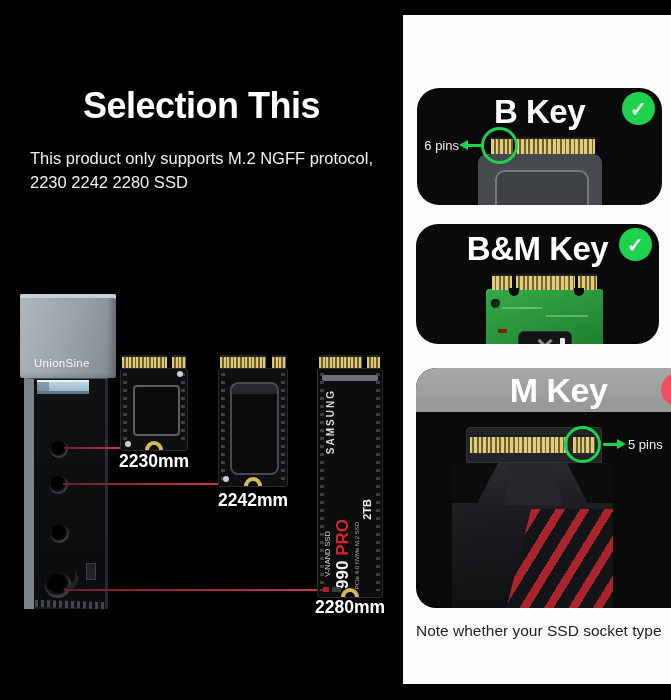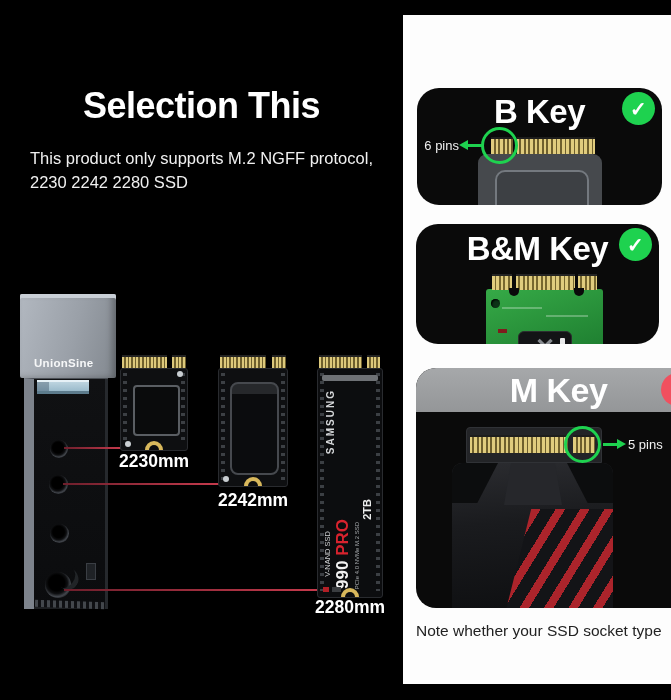--- a/index.html
+++ b/index.html
@@ -10,21 +10,21 @@
   .title { position:absolute; left:0; top:84px; width:403px; text-align:center;
            color:#fff; font-size:36px; font-weight:700; letter-spacing:-0.5px; line-height:44px; }
   .sub { position:absolute; left:0; width:403px; text-align:left; color:#f0f0f0;
          font-size:16.5px; line-height:20px;margin-left:30px; }
   .sub1 { top:148px; } .sub2 { top:172px; }
 
   
   .enc-cap { position:absolute; left:20px; top:294px; width:96px; height:84px; border-radius:2px;
              background:linear-gradient(105deg,#b2b8c0 0%,#9aa0a8 55%,#82888f 100%);
              box-shadow:inset 0 4px 0 #c9cfd6, inset -4px 0 6px rgba(0,0,0,.28); }
-  .enc-brand { position:absolute; left:14px; bottom:9px; font-size:11.5px; color:#f6f7f8; letter-spacing:.3px;font-weight:bold; }
+  .enc-brand { position:absolute; left:14px; bottom:9px; font-size:11.5px; color:#f6f7f8; letter-spacing:.3px; }
   .enc-body { position:absolute; left:24px; top:378px; width:84px; height:231px; box-sizing:border-box;
               background:linear-gradient(#101113,#0b0c0e);
               border-left:10px solid #7d838c; border-top:1px solid #4a4e54;
               box-shadow:inset -3px 0 0 #26292d, inset 0 -2px 0 #1c1e21; }
   .enc-pcb { position:absolute; left:3px; top:1px; width:52px; height:14px;
              background:linear-gradient(#c4dae4,#8fb2c4);
              box-shadow:inset 0 -3px 0 #5d7c8d, inset 0 2px 0 #e6f1f6, inset 12px 0 0 rgba(40,60,80,.35); }
   .enc-latch { position:absolute; left:86px; top:563px; width:8px; height:15px;
                background:#1f2226; border:1px solid #3a3e44; }
   .enc-teeth { position:absolute; left:35px; top:601px; width:70px; height:7px; transform:rotate(2deg);

